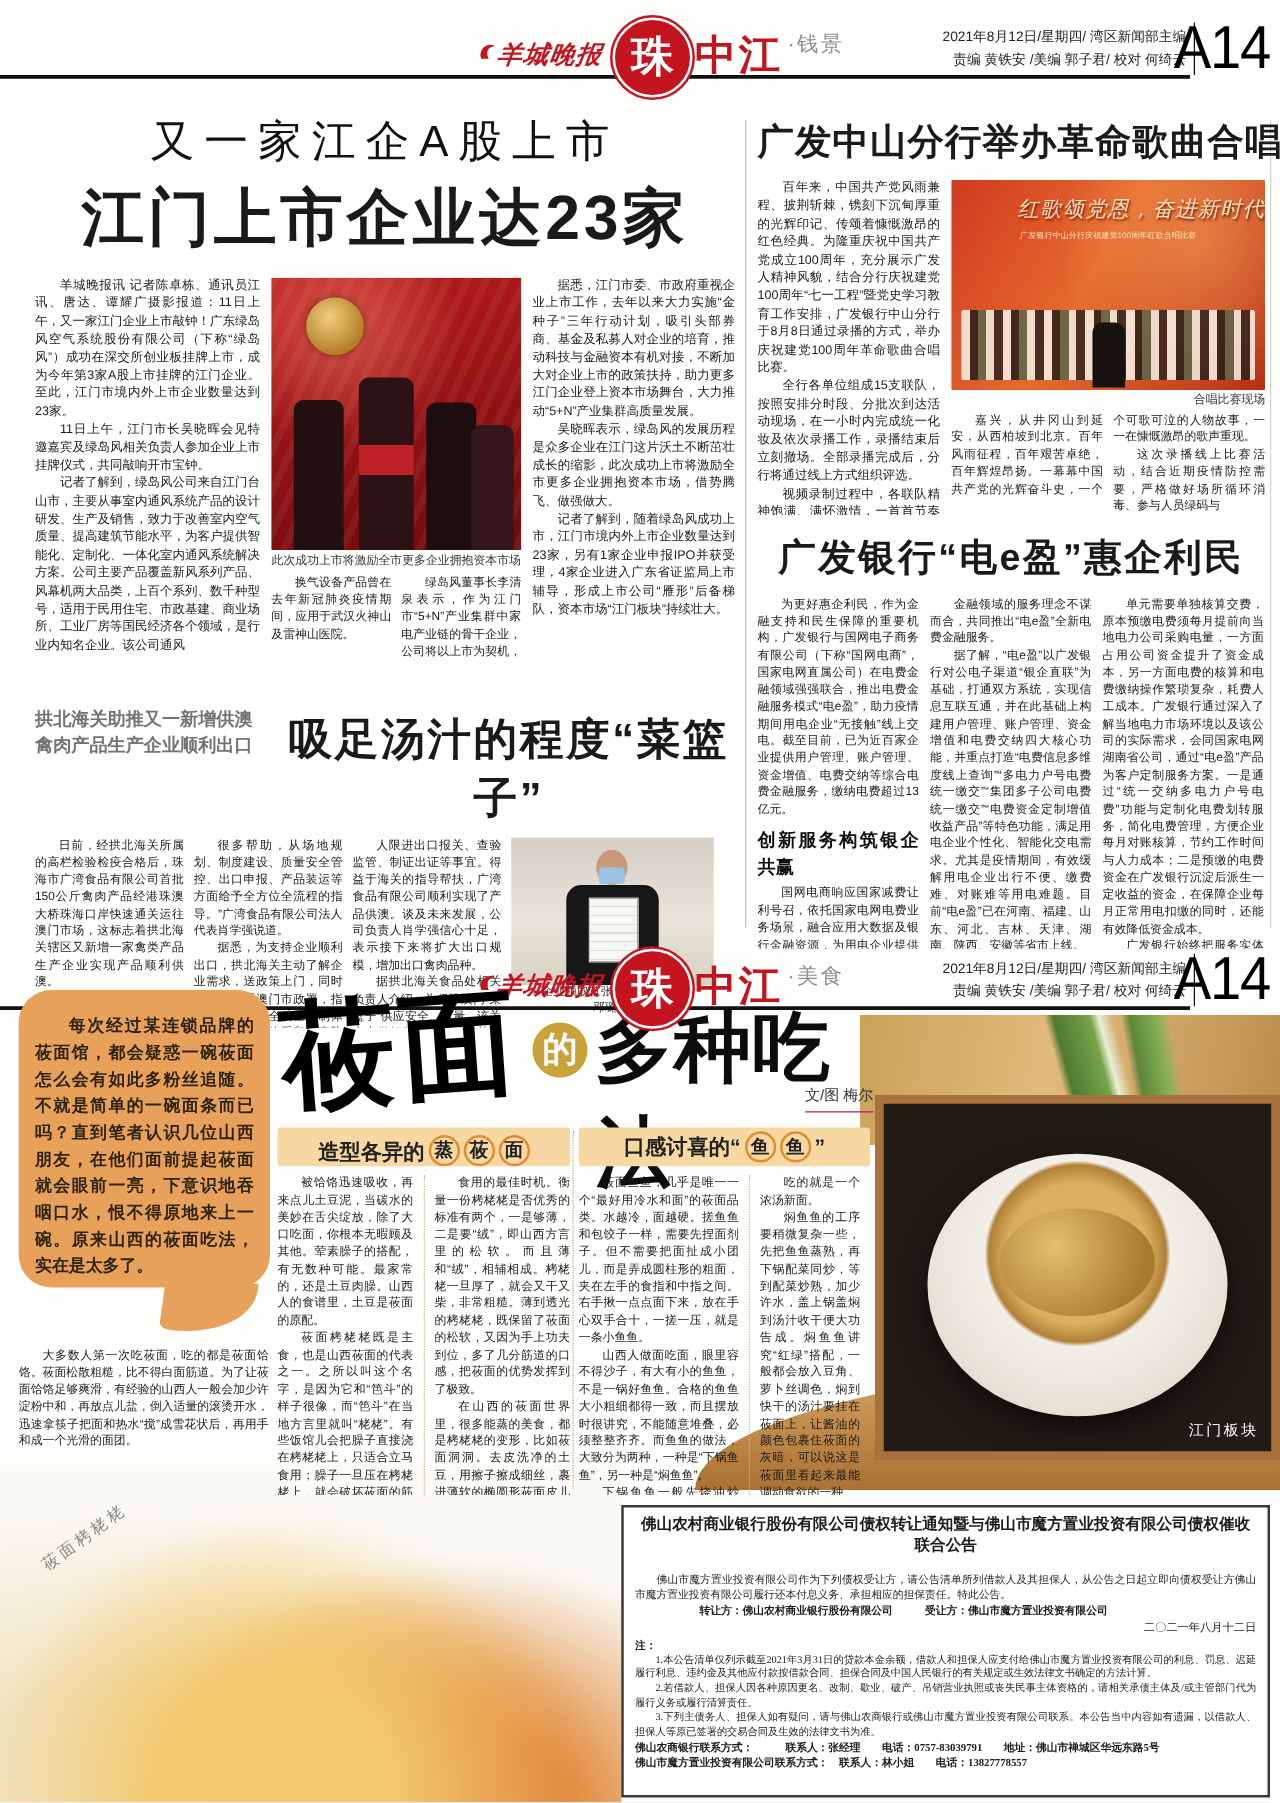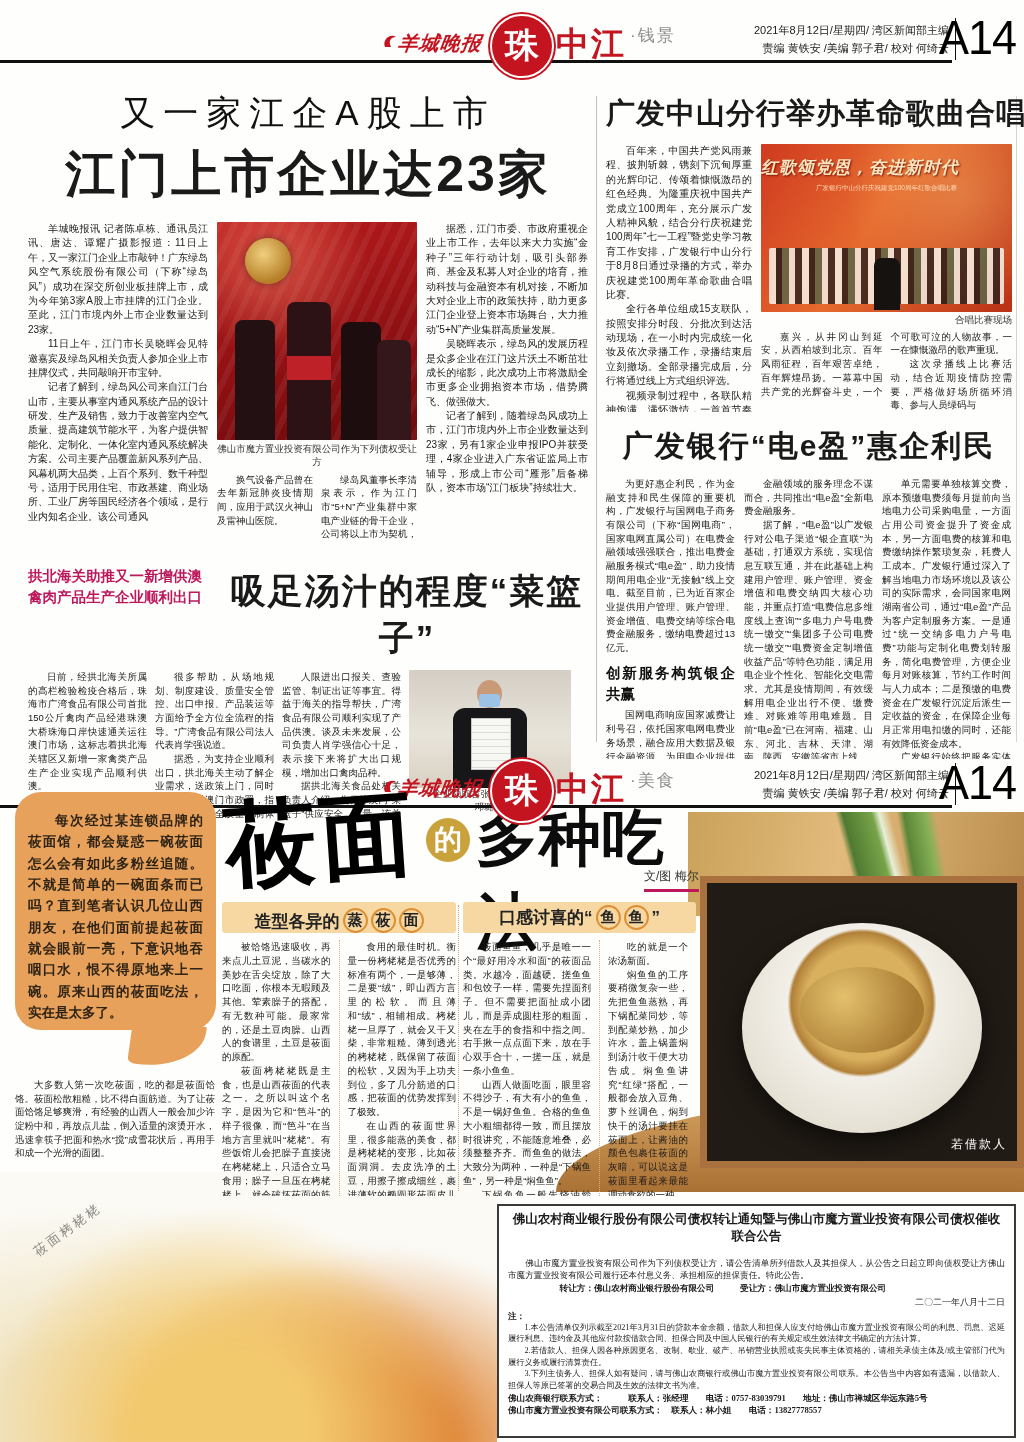--- a/index.html
+++ b/index.html
@@ -43,21 +43,21 @@
   .fig.f1{left:18px;width:40px;height:120px;background:#221012;}
   .fig.f2{left:70px;width:44px;height:138px;background:#2c1214;}
   .fig.f3{left:124px;width:40px;height:118px;background:#1d0d0f;}
   .fig.f4{left:160px;width:34px;height:100px;background:#33171a;}
   .sash{position:absolute;bottom:60px;left:70px;width:44px;height:24px;background:#d8262b;opacity:.85;}
   .cols2{column-count:2;column-gap:8px;height:82px;margin-top:4px;font-size:9.5px;}
   .midcol .cap{margin-top:3px;}
   
   .basket{margin-top:12px;}
   .basket-head{display:flex;align-items:flex-start;gap:10px;}
-  .basket-kicker{width:188px;font-size:14.5px;font-weight:700;line-height:1.45;color:#be185d;}
+  .basket-kicker{width:188px;font-size:14.5px;font-weight:700;line-height:1.45;color:#737373;}
   .basket-title{flex:1;font-size:35px;font-weight:900;letter-spacing:2px;text-align:center;margin:2px 0 0;}
   .basket-body{display:flex;gap:8px;margin-top:8px;height:152px;overflow:hidden;}
   .bw{width:119px;font-size:9.5px;}
   .basket-photo-col{width:162px;}
   .ph-man{position:relative;width:162px;height:118px;overflow:hidden;border-radius:1px;
     background:linear-gradient(180deg,#d4cec4,#e9e4da 55%,#d8d1c3);}
   .ph-man .head{position:absolute;top:10px;left:68px;width:25px;height:28px;border-radius:50%;background:#c99a77;}
   .ph-man .mask{position:absolute;top:24px;left:70px;width:21px;height:13px;border-radius:3px;background:#9cc2e5;}
   .ph-man .torso{position:absolute;top:38px;left:44px;width:74px;height:80px;border-radius:12px 12px 0 0;background:#17171a;}
   .ph-man .paper{position:absolute;top:48px;left:62px;width:38px;height:50px;border:1px solid #c9c9c4;
@@ -66,22 +66,22 @@
   .vdiv{position:absolute;left:596px;top:96px;width:1px;height:646px;background:#c2c2c0;}
   .edge{position:absolute;left:1016px;top:96px;width:1px;height:646px;background:#d4d4d2;}
   .fin-right{position:absolute;left:606px;top:94px;width:406px;}
   .choir-title{font-size:29px;font-weight:800;letter-spacing:1px;margin:0 0 10px;white-space:nowrap;}
   .choir-body{display:flex;gap:9px;height:268px;overflow:hidden;}
   .cw1{width:146px;}
   .choir-right{width:251px;}
   .ph-choir{position:relative;width:251px;height:168px;overflow:hidden;border-radius:1px;
     background:radial-gradient(circle at 80% 30%,rgba(255,200,120,.35),transparent 50%),
     linear-gradient(120deg,#cf3a20,#e66a2e 45%,#b93016);}
-  .banner1{position:absolute;top:12px;left:0;right:0;text-align:left;color:#f8e7c0;
-    font-family:"DejaVu Serif",serif;font-style:italic;font-weight:700;font-size:17px;
+  .banner1{position:absolute;top:12px;left:0;right:0;text-align:right;color:#f8e7c0;
+    font-family:"DejaVu Serif",serif;font-style:italic;font-weight:400;font-size:17px;
     text-shadow:1px 1px 2px #7e1405;letter-spacing:1px;}
   .banner2{position:absolute;top:40px;left:0;right:0;text-align:center;color:#ffe9c9;font-size:6.5px;opacity:.9;}
   .choir-strip{position:absolute;bottom:8px;left:8px;right:8px;height:56px;border-radius:2px;opacity:.9;
     background:repeating-linear-gradient(90deg,rgba(249,244,234,.95) 0 7px,rgba(30,25,22,.9) 7px 13px,
       rgba(92,102,72,.95) 13px 20px,rgba(243,238,228,.95) 20px 26px,rgba(42,32,30,.9) 26px 33px);}
   .conductor{position:absolute;bottom:2px;left:113px;width:26px;height:52px;border-radius:8px 8px 0 0;background:#16120f;}
   .cols2sm{column-count:2;column-gap:8px;height:84px;margin-top:3px;font-size:9.5px;}
   .choir-right .cap{margin-top:2px;}
   .eying-title{font-size:30px;font-weight:900;letter-spacing:2px;text-align:center;margin:14px 0 10px;white-space:nowrap;}
   .eying-body{display:flex;gap:9px;height:282px;overflow:hidden;}
@@ -93,21 +93,21 @@
   .bubble p{margin:0;font-size:13.5px;font-weight:700;line-height:1.58;color:#2e2315;text-align:justify;text-indent:2em;}
   .bubble-tail{position:absolute;left:130px;top:1022px;width:74px;height:46px;background:#e8a15b;
     border-radius:0 0 100% 12%;transform:rotate(8deg);z-index:1;}
   .food-lead{position:absolute;left:15px;top:1078px;width:200px;height:114px;font-size:9.5px;}
   .food-title{position:absolute;left:224px;top:782px;width:500px;height:110px;z-index:2;}
   .cal{position:absolute;left:0;top:-4px;font-family:"DejaVu Serif",serif;font-weight:900;font-size:92px;
     letter-spacing:4px;color:#000;transform:rotate(-4deg);}
   .de-circle{position:absolute;left:202px;top:36px;width:44px;height:44px;border-radius:50%;background:#c9a23c;
     color:#fff;font-size:28px;font-weight:900;display:flex;align-items:center;justify-content:center;}
   .bigttl{position:absolute;left:252px;top:14px;font-size:62px;font-weight:900;letter-spacing:1px;color:#0c0c0c;}
-  .byline{position:absolute;left:420px;top:86px;font-size:12px;color:#333;border-bottom:3px solid #be185d;padding-bottom:4px;}
+  .byline{position:absolute;left:420px;top:86px;font-size:12px;color:#333;border-bottom:1px solid #be185d;padding-bottom:4px;}
   .fsub{position:absolute;width:234px;height:31px;background:#f7d8a2;border-radius:3px;display:flex;
     align-items:center;justify-content:center;gap:3px;font-size:17px;font-weight:800;color:#222;z-index:3;}
   .circ{width:25px;height:25px;border-radius:50%;border:2px solid #dd8f33;display:flex;align-items:center;
     justify-content:center;font-size:15px;font-weight:800;box-sizing:border-box;background:#f7d8a2;}
   .fcols{position:absolute;display:flex;gap:0;height:256px;overflow:hidden;z-index:3;}
   .fcol{font-size:9.5px;line-height:1.45;text-align:justify;color:#191919;}
   .fcol p{margin:0;text-indent:2em;}
   .fcol + .fcol{border-left:1px dotted #d8b286;margin-left:8px;padding-left:8px;}
   .steam-sub{left:222px;top:902px;align-items:flex-end;}
   .steam-cols{left:222px;top:940px;width:234px;}
@@ -190,21 +190,21 @@
       </div>
       <div class="midcol">
         <div class="ph-ceremony">
           <div class="gong"></div>
           <div class="fig f1"></div>
           <div class="fig f2"></div>
           <div class="sash"></div>
           <div class="fig f3"></div>
           <div class="fig f4"></div>
         </div>
-        <div class="cap center">佛山市魔方置业投资有限公司作为下列债权受让方</div>
+        <div class="cap center">此次成功上市将激励全市更多企业拥抱资本市场</div>
         <div class="ncol cols2">
           <p>换气设备产品曾在去年新冠肺炎疫情期间，应用于武汉火神山及雷神山医院。</p>
           <p>绿岛风董事长李清泉表示，作为江门市“5+N”产业集群中家电产业链的骨干企业，公司将以上市为契机，进一步扩充产能，提升研发实力，加强渠道拓展和品牌建设，引进优秀人才，提升经营管理水平，努力将公司打造成为世界一流的室内通风系统企业。</p>
         </div>
       </div>
       <div class="ncol w3">
         <p>据悉，江门市委、市政府重视企业上市工作，去年以来大力实施“金种子”三年行动计划，吸引头部券商、基金及私募人对企业的培育，推动科技与金融资本有机对接，不断加大对企业上市的政策扶持，助力更多江门企业登上资本市场舞台，大力推动“5+N”产业集群高质量发展。</p>
         <p>吴晓晖表示，绿岛风的发展历程是众多企业在江门这片沃土不断茁壮成长的缩影，此次成功上市将激励全市更多企业拥抱资本市场，借势腾飞、做强做大。</p>
         <p>记者了解到，随着绿岛风成功上市，江门市境内外上市企业数量达到23家，另有1家企业申报IPO并获受理，4家企业进入广东省证监局上市辅导，形成上市公司“雁形”后备梯队，资本市场“江门板块”持续壮大。</p>
       </div>
@@ -325,21 +325,21 @@
     <span class="cal">莜面</span>
     <span class="de-circle">的</span>
     <span class="bigttl">多种吃法</span>
     <span class="byline">文/图 梅尔</span>
   </div>
 
   <div class="ph-ingredients"></div>
   <div class="curve"></div>
   <div class="ph-soup">
     <div class="bowl"></div>
-    <span class="soup-cap">若借款人</span>
+    <span class="soup-cap">江门板块</span>
   </div>
 
   <div class="dotrule"></div>
 
   <div class="fsub steam-sub">
     <span>造型各异的</span>
     <span class="circ">蒸</span>
     <span class="circ">莜</span>
     <span class="circ">面</span>
   </div>

